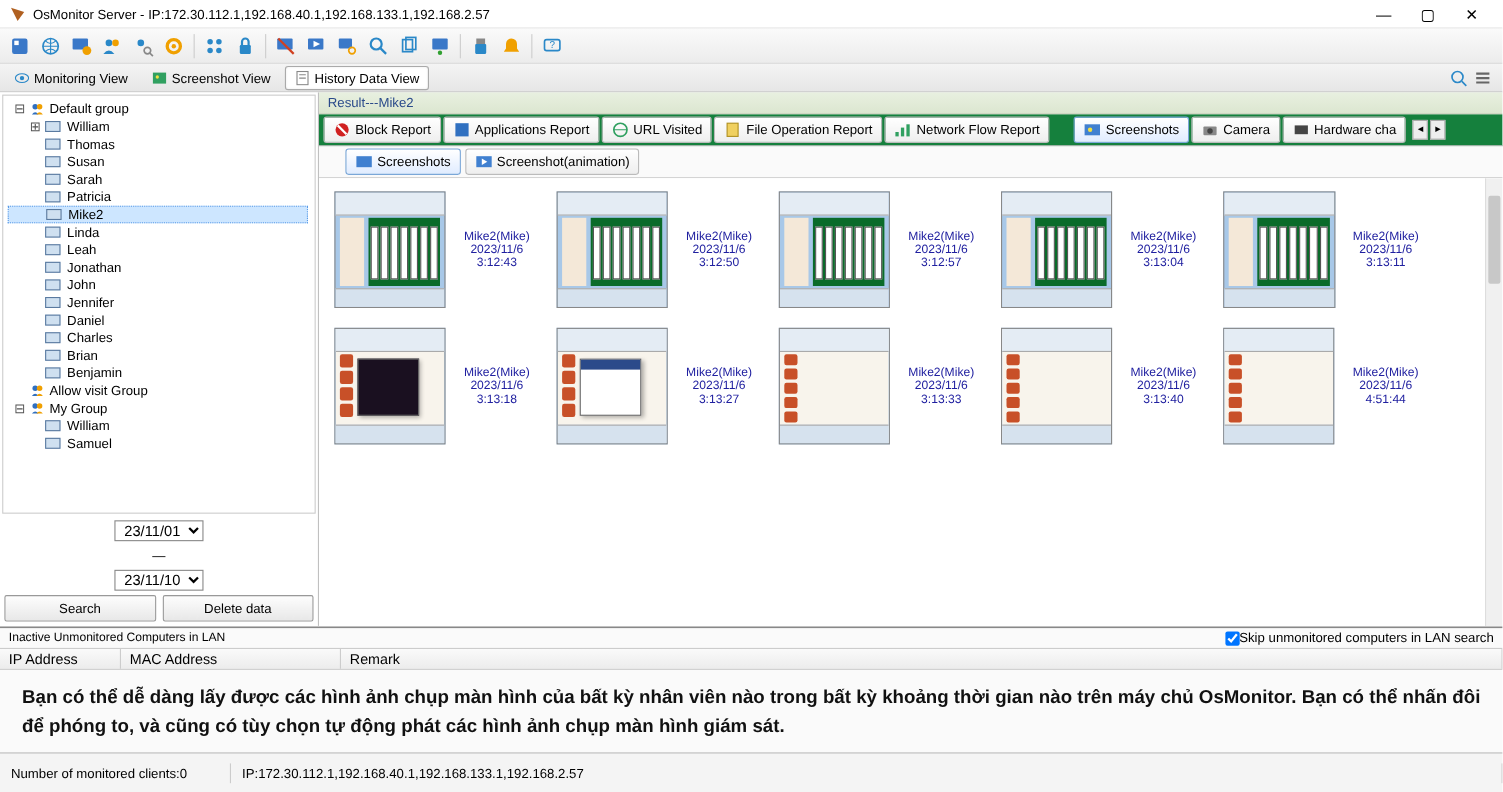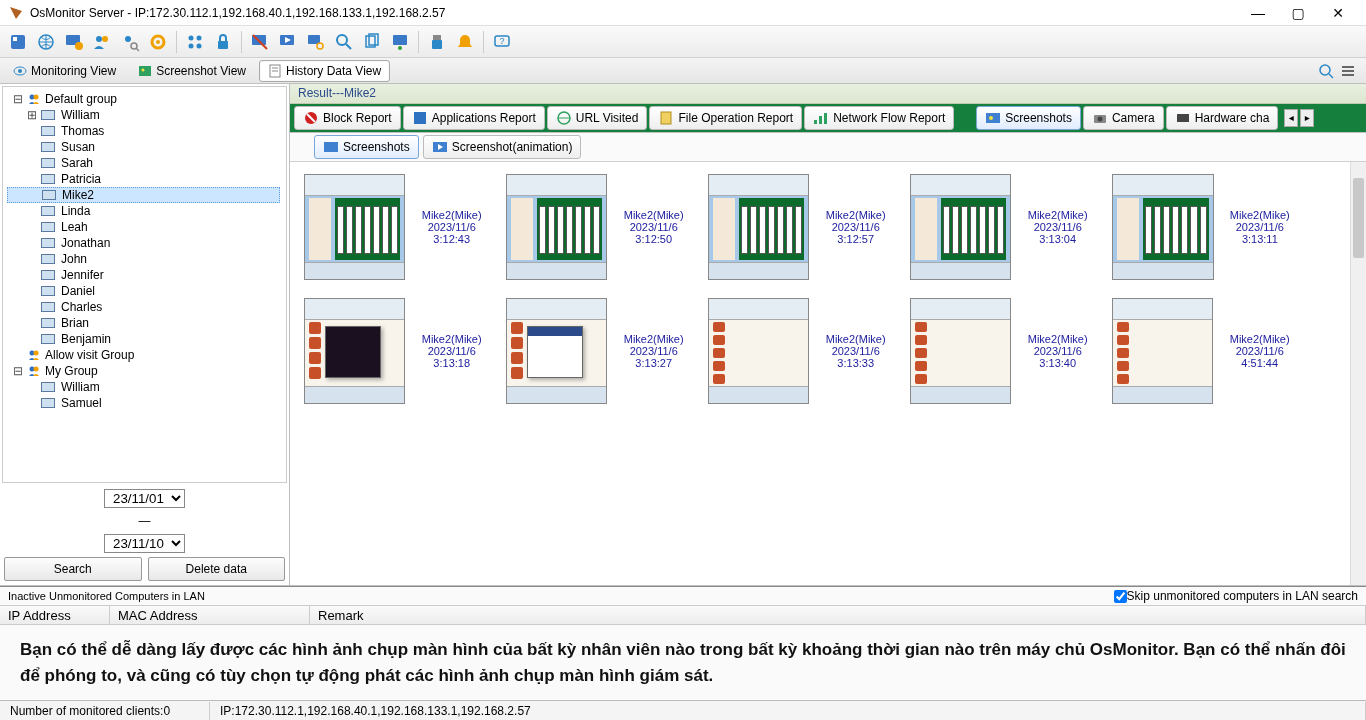--- a/index.html
+++ b/index.html
@@ -69,21 +69,21 @@
 .scroll-v::before { content: ""; position: absolute; top: 16px; left: 2px; right: 2px; height: 80px; background: #c8c8c8; border-radius: 2px; }
 
 .bottom-panel { border-top: 1px solid #888; background: #fafafa; display: flex; flex-direction: column; }
 .unmon-header { display: flex; align-items: center; padding: 2px 8px; font-size: 11px; font-family: "Courier New", monospace; }
 .unmon-header .lbl { flex: 1; }
 .unmon-header label { display: flex; align-items: center; gap: 0; font-family: "Segoe UI"; font-size: 12px; }
 .unmon-cols { display: flex; border-top: 1px solid #ccc; border-bottom: 1px solid #ccc; background: linear-gradient(#fafafa,#ececec); height: 20px; }
 .unmon-cols div { border-right: 1px solid #ccc; padding: 2px 8px; font-size: 13px; }
 .info-text { padding: 12px 20px; font-size: 17px; font-weight: 700; line-height: 1.5; color: #111; }
 
-.statusbar { height: 20px; border-top: 1px solid #bbb; display: flex; align-items: center; background: #f4f4f4; font-size: 12px; }
+.statusbar { height: 36px; border-top: 1px solid #bbb; display: flex; align-items: center; background: #f4f4f4; font-size: 12px; }
 .statusbar div { border-right: 1px solid #ccc; padding: 2px 10px; }
 </style>
 </head>
 <body>
 
 <div class="titlebar">
   <svg class="app-icon" viewBox="0 0 16 16">
       <path fill="#b06020" d="M2 2 L14 6 L8 14 Z"></path>
     </svg>
   <span class="title-text">OsMonitor Server -   IP:172.30.112.1,192.168.40.1,192.168.133.1,192.168.2.57</span>

